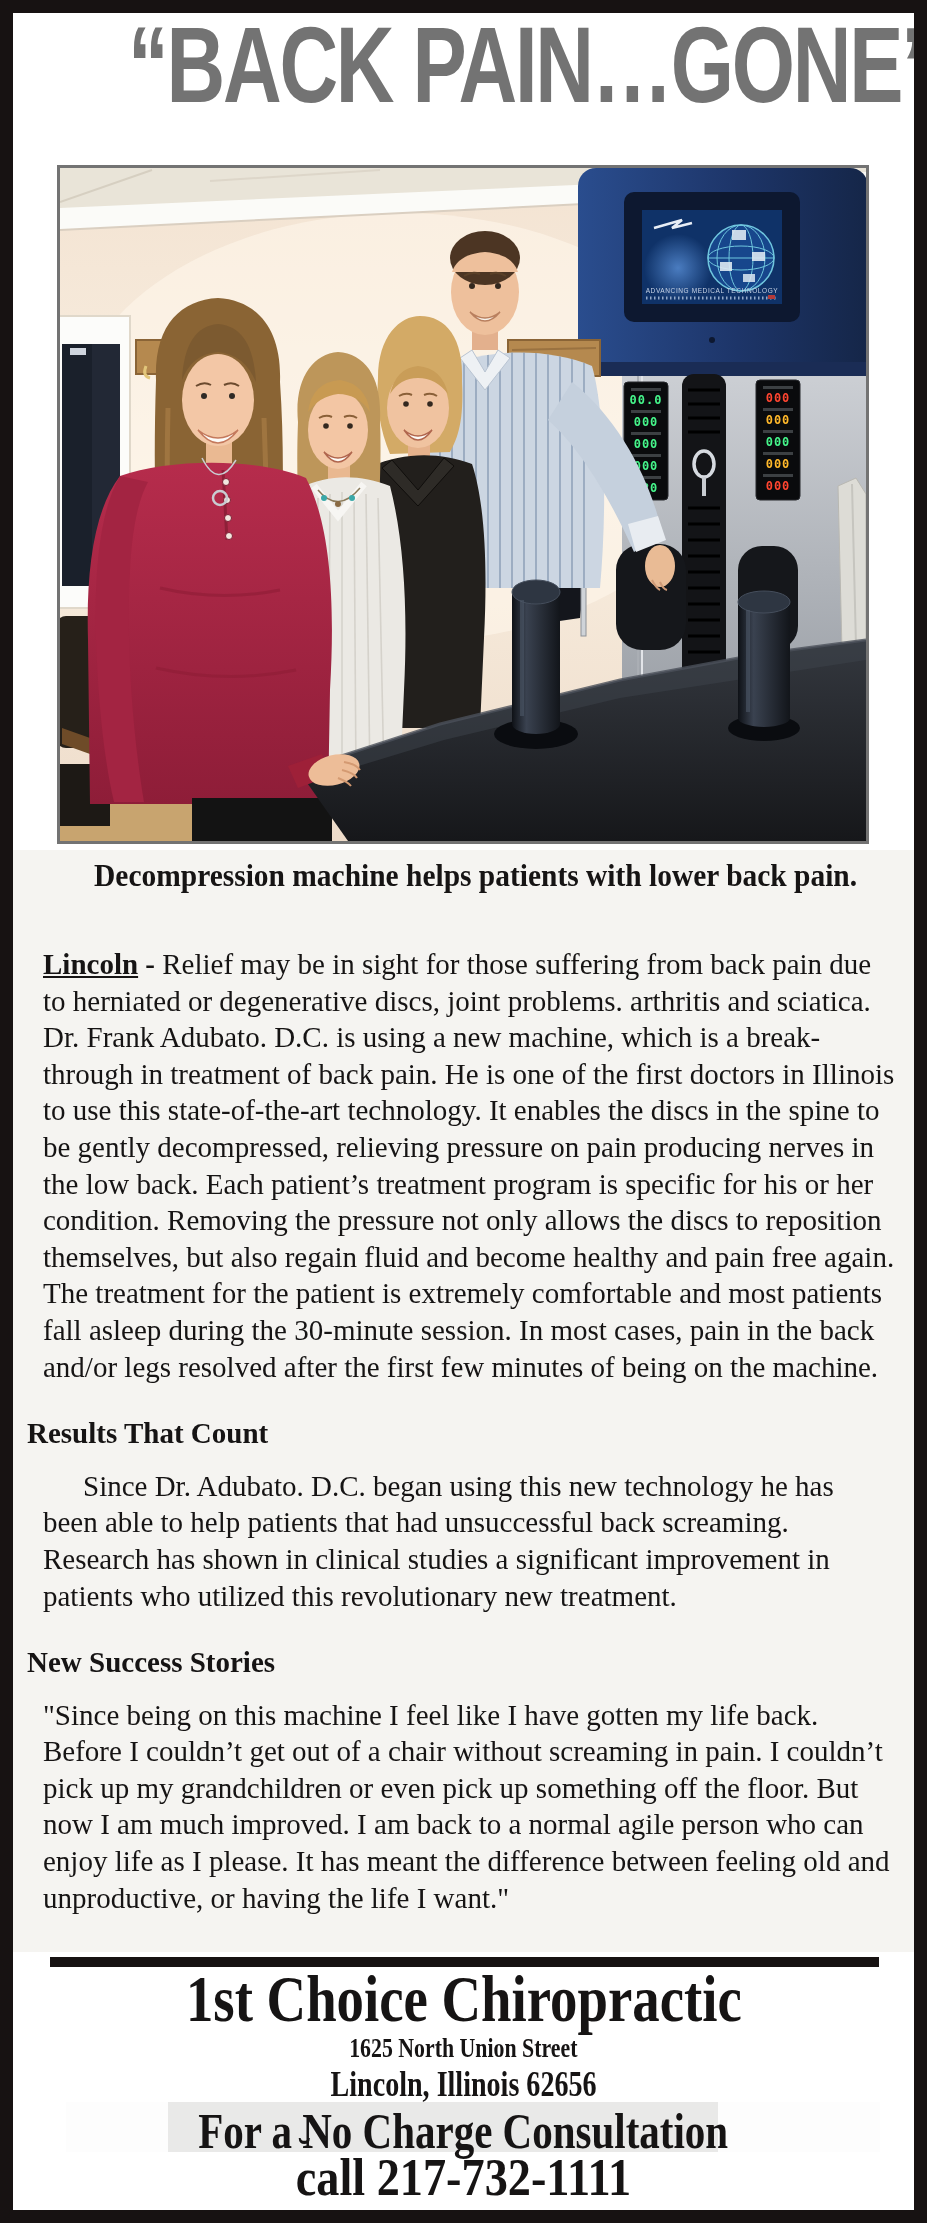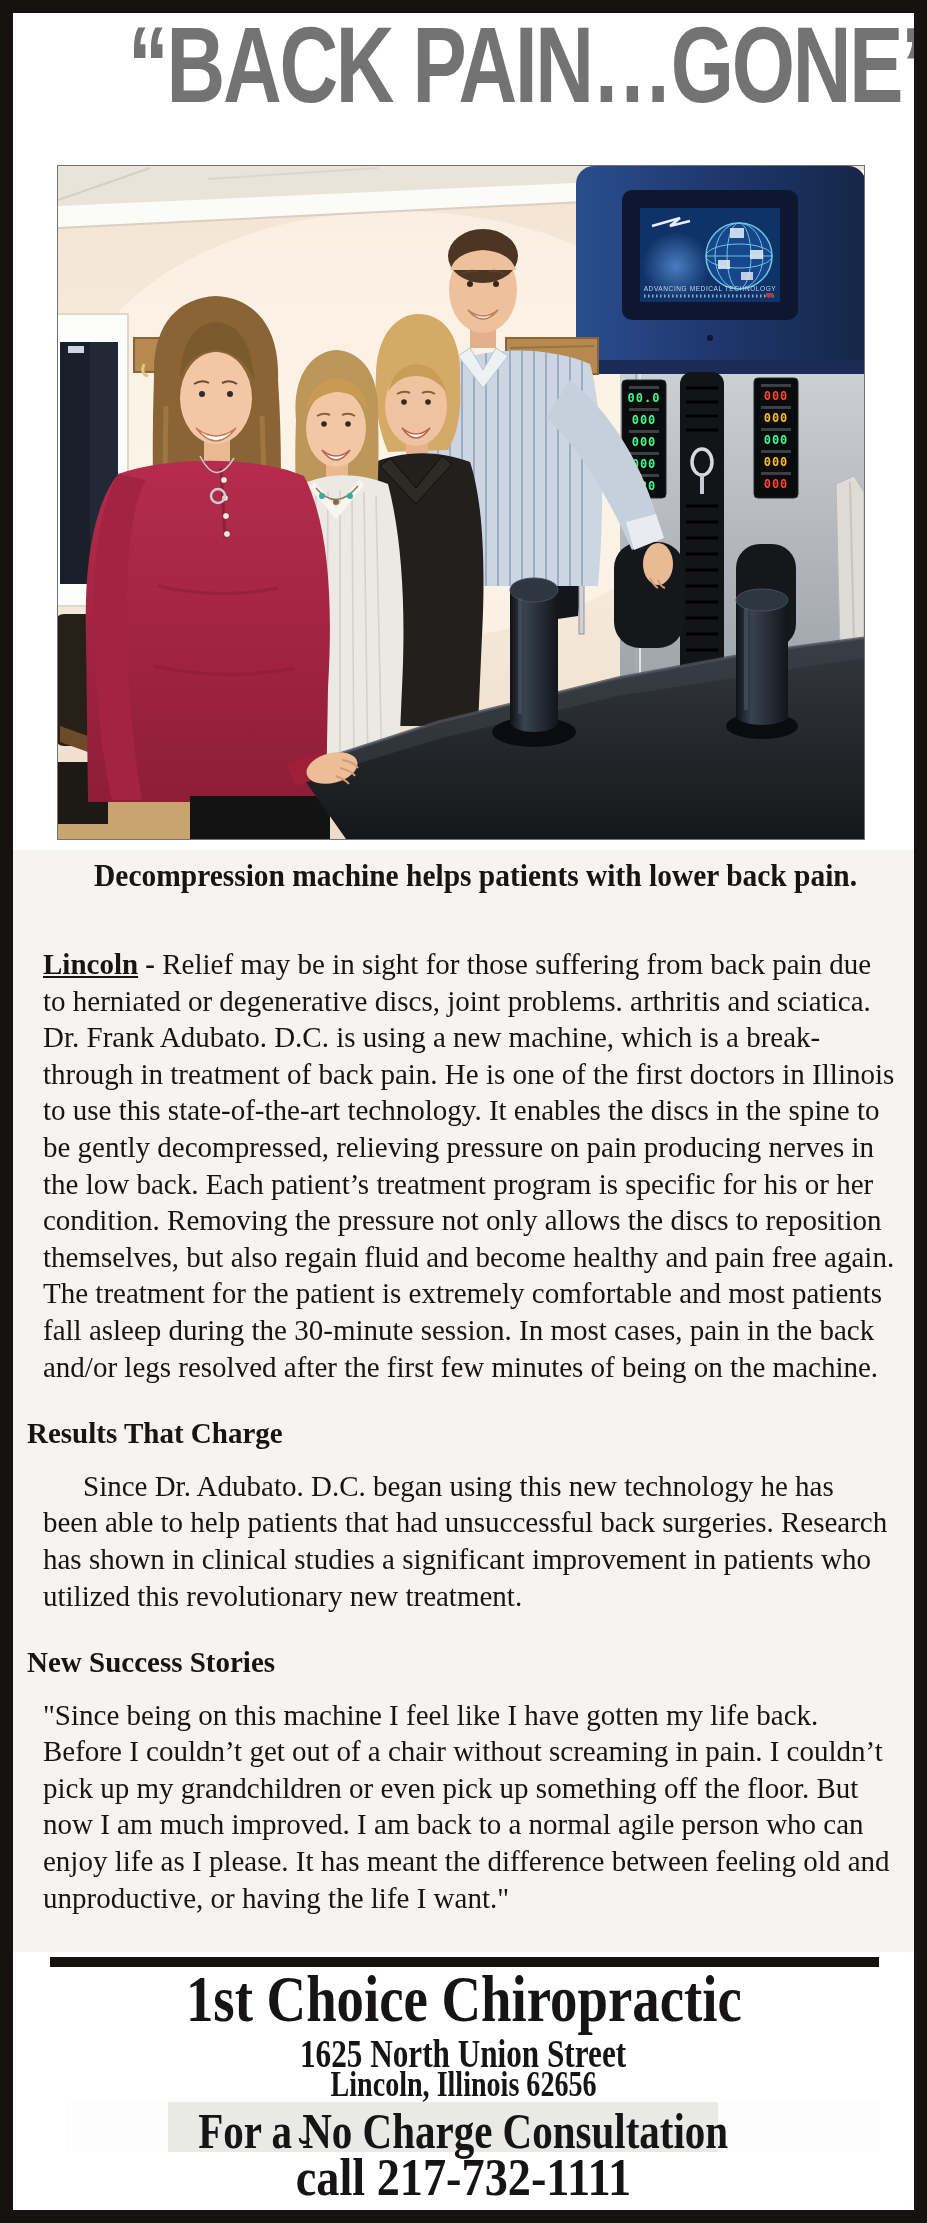--- a/index.html
+++ b/index.html
@@ -4,36 +4,36 @@
 <style>
   html,body{margin:0;padding:0;background:#888;}
   .ad{position:relative;width:927px;height:2223px;background:#ffffff;overflow:hidden;
       font-family:"Liberation Serif",serif;color:#161414;}
   .frame{position:absolute;inset:0;border:13px solid #171212;pointer-events:none;z-index:60;}
   .graybg{position:absolute;left:13px;top:850px;width:901px;height:1102px;background:#f5f4f1;}
   .headline{position:absolute;left:0;top:12px;width:927px;text-align:center;
             font-family:"Liberation Sans",sans-serif;font-weight:bold;font-size:107px;line-height:1.0;
             color:#737373;white-space:nowrap;}
   .headline .squeeze{display:inline-block;transform:scaleX(.76);transform-origin:50% 50%;letter-spacing:-3px;}
-  .photo-frame{position:absolute;left:57px;top:165px;width:806px;height:673px;border:1px solid #737373;background:#84cc16;}
+  .photo-frame{position:absolute;left:57px;top:165px;width:806px;height:673px;border:3px solid #737373;background:#84cc16;}
   .caption{position:absolute;left:12px;top:858px;width:927px;text-align:center;
            font-weight:bold;font-size:31px;white-space:nowrap;}
   .caption .squeeze{display:inline-block;transform:scaleX(.95);transform-origin:50% 50%;}
   .article{position:absolute;left:27px;top:930px;width:884px;font-size:29px;line-height:36.6px;text-align:left;}
   .article p{margin:16px;}
   .article p.indent{text-indent:40px;}
   .article h2{margin:30px 0 0 0;font-size:29px;line-height:36.6px;font-weight:bold;}
   .dateline{font-weight:bold;text-decoration:underline;}
   .datesep{font-weight:bold;}
   .rule{position:absolute;left:50px;top:1957px;width:829px;height:10px;background:#171212;}
   .fline{position:absolute;left:0;width:927px;text-align:center;font-weight:bold;white-space:nowrap;}
   .fline .squeeze{display:inline-block;transform-origin:50% 50%;}
   .brand{top:1966px;font-size:66px;line-height:1;}
   .brand .squeeze{transform:scaleX(.83);}
-  .addr1{top:2034px;font-size:40px;line-height:1;}
+  .addr1{top:2034px;font-size:28px;line-height:1;}
   .addr2{top:2066px;font-size:36px;line-height:1;}
   .addr1 .squeeze,.addr2 .squeeze{transform:scaleX(.78);}
   .cta{top:2106px;font-size:50px;line-height:1;z-index:5;}
   .cta .squeeze{transform:scaleX(.82);}
   .phone{top:2152px;font-size:52px;line-height:1;z-index:5;}
   .phone .squeeze{transform:scaleX(.89);}
   .band{position:absolute;left:66px;top:2102px;width:814px;height:50px;background:#e9e9e8;}
   .band-patch{position:absolute;top:2102px;height:50px;background:#fdfdfd;}
   .patch-l{left:66px;width:102px;}
   .patch-r{left:718px;width:162px;}
@@ -343,22 +343,22 @@
       </g>
     </svg>
   </div>
 
   <div class="caption">
     <span class="squeeze">Decompression machine helps patients with lower back pain.</span>
   </div>
 
   <div class="article">
     <p><span class="dateline">Lincoln</span> <span class="datesep">-</span> <span>Relief may be in sight for those suffering from back pain due to herniated or degenerative discs, joint problems. arthritis and sciatica. Dr. Frank Adubato. D.C. is using a new machine, which is a break-through in treatment of back pain. He is one of the first doctors in Illinois to use this state-of-the-art technology. It enables the discs in the spine to be gently decompressed, relieving pressure on pain producing nerves in the low back. Each patient’s treatment program is specific for his or her condition. Removing the pressure not only allows the discs to reposition themselves, but also regain fluid and become healthy and pain free again. The treatment for the patient is extremely comfortable and most patients fall asleep during the 30-minute session. In most cases, pain in the back and/or legs resolved after the first few minutes of being on the machine.</span></p>
-    <h2>Results That Charge</h2>
-    <p class="indent">Since Dr. Adubato. D.C. began using this new technology he has been able to help patients that had unsuccessful back surgeries. Research has shown in clinical studies a significant improvement in patients who utilized this revolutionary new treatment.</p>
+    <h2>Results That Count</h2>
+    <p class="indent">Since Dr. Adubato. D.C. began using this new technology he has been able to help patients that had unsuccessful back screaming. Research has shown in clinical studies a significant improvement in patients who utilized this revolutionary new treatment.</p>
     <h2>New Success Stories</h2>
     <p>"Since being on this machine I feel like I have gotten my life back. Before I couldn’t get out of a chair without screaming in pain. I couldn’t pick up my grandchildren or even pick up something off the floor. But now I am much improved. I am back to a normal agile person who can enjoy life as I please. It has meant the difference between feeling old and unproductive, or having the life I want."</p>
   </div>
 
   <div class="rule"></div>
   <div class="fline brand">
     <span class="squeeze">1st Choice Chiropractic</span>
   </div>
   <div class="fline addr1">
     <span class="squeeze">1625 North Union Street</span>

